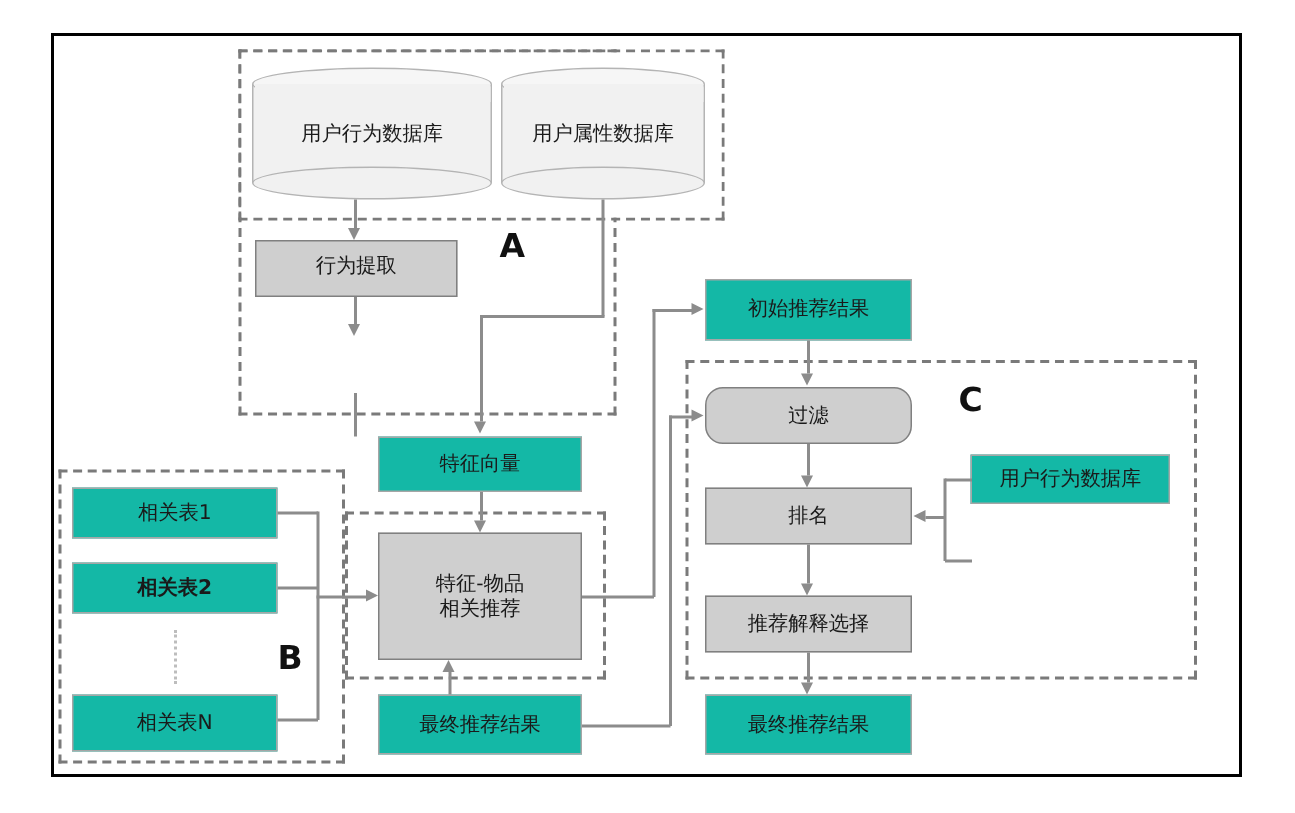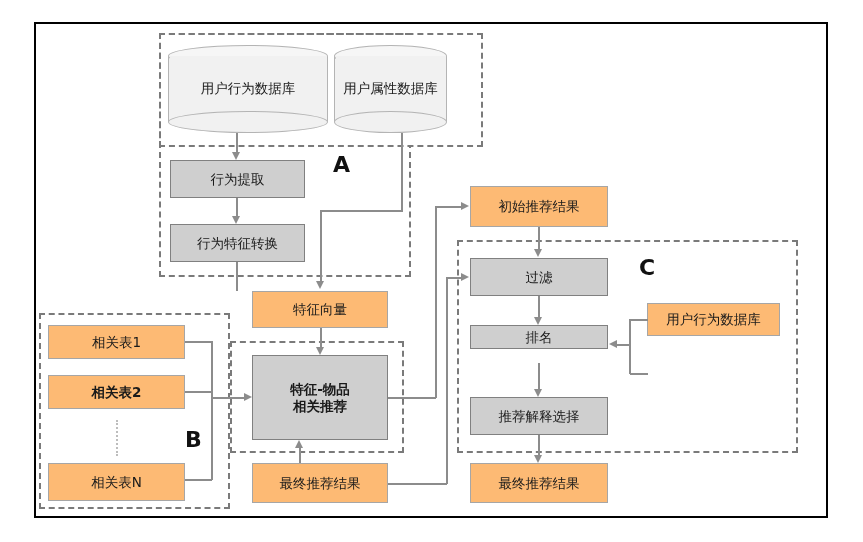--- a/index.html
+++ b/index.html
@@ -8,21 +8,21 @@
 
   .frame{position:absolute;left:34px;top:22px;width:794px;height:496px;border:2px solid #000;box-sizing:border-box;}
 
   
   .dash{position:absolute;border:2px dashed #7a7a7a;box-sizing:border-box;}
   .dash-mask{position:absolute;background:#ffffff;}
 
   
   .node{position:absolute;box-sizing:border-box;display:flex;align-items:center;justify-content:center;
         text-align:center;font-size:13.5px;color:#1a1a1a;line-height:1.25;}
-  .node.light{background:#fdba74;border:1.5px solid #a6a6a6;}
+  .node.light{background:#14b8a6;border:1.5px solid #a6a6a6;}
   .node.dark{background:#cfcfcf;border:1.5px solid #808080;}
 
   
   .cyl{position:absolute;}
   .cyl .body{position:absolute;left:0;right:0;top:11px;bottom:11px;background:#f1f1f1;border-left:1.5px solid #b4b4b4;border-right:1.5px solid #b4b4b4;}
   .cyl .top{position:absolute;left:0;top:0;width:100%;height:22px;background:#f6f6f6;border:1.5px solid #b4b4b4;border-radius:50%;box-sizing:border-box;}
   .cyl .bot{position:absolute;left:0;bottom:0;width:100%;height:22px;background:#f1f1f1;border:1.5px solid #b4b4b4;border-radius:50%;box-sizing:border-box;}
   .cyl .cap-hide{position:absolute;left:1.5px;right:1.5px;top:11px;height:12px;background:#f1f1f1;}
   .cyl .lbl{position:absolute;left:0;right:0;top:0;bottom:0;display:flex;align-items:center;justify-content:center;
             font-size:13.5px;color:#1a1a1a;}
@@ -63,69 +63,66 @@
   <div class="grouplabel" style="left:639px;top:255px;">C</div>
 
   <div class="cyl" style="left:168px;top:45px;width:132px;height:88px;padding-left:28px;">
     <div class="body"></div>
     <div class="bot"></div>
     <div class="top"></div>
     <div class="cap-hide"></div>
     <div class="lbl">用户行为数据库</div>
   </div>
 
-  <div class="cyl" style="left:334px;top:45px;width:113px;height:88px;">
+  <div class="cyl" style="left:334px;top:45px;width:136px;height:88px;">
     <div class="body"></div>
     <div class="bot"></div>
     <div class="top"></div>
     <div class="cap-hide"></div>
     <div class="lbl">用户属性数据库</div>
   </div>
 
-  <div class="node dark" style="left:170px;top:160px;width:135px;height:38px;">
+  <div class="node dark" style="left:170px;top:160px;width:135px;height:38px;font-family:Liberation Mono, monospace;">
     <span>行为提取</span>
   </div>
 
-  <div class="node dark" style="left:170px;top:224px;width:135px;height:38px;">
-    <span>行为特征转换</span>
-  </div>
 
   <div class="node light" style="left:252px;top:291px;width:136px;height:37px;">
     <span>特征向量</span>
   </div>
 
   <div class="node light" style="left:48px;top:325px;width:137px;height:34px;">
     <span>相关表1</span>
   </div>
   <div class="node light" style="left:48px;top:375px;width:137px;height:34px;font-weight:bold;">
     <span>相关表2</span>
   </div>
   <div class="vdots" style="left:116px;top:420px;height:36px;"></div>
   <div class="node light" style="left:48px;top:463px;width:137px;height:38px;">
     <span>相关表N</span>
   </div>
 
-  <div class="node dark" style="left:252px;top:355px;width:136px;height:85px;flex-direction:column;font-weight:bold;">
+  <div class="node dark" style="left:252px;top:355px;width:136px;height:85px;flex-direction:column;">
     <span>特征-物品</span>
     <span>相关推荐</span>
   </div>
 
   <div class="node light" style="left:252px;top:463px;width:136px;height:40px;">
     <span>最终推荐结果</span>
   </div>
 
   <div class="node light" style="left:470px;top:186px;width:138px;height:41px;">
     <span>初始推荐结果</span>
   </div>
 
-  <div class="node dark" style="left:470px;top:258px;width:138px;height:38px;">
+  <div class="node dark" style="left:470px;top:258px;width:138px;height:38px;border-radius:12px;">
     <span>过滤</span>
   </div>
 
-  <div class="node dark" style="left:470px;top:325px;width:138px;height:24px;">
+  <div class="node dark" style="left:470px;top:325px;width:138px;height:38px;">
     <span>排名</span>
   </div>
 
   <div class="node light" style="left:470px;top:463px;width:138px;height:40px;">
     <span>最终推荐结果</span>
   </div>
 
   <div class="node dark" style="left:470px;top:397px;width:138px;height:38px;">
     <span>推荐解释选择</span>
   </div>

